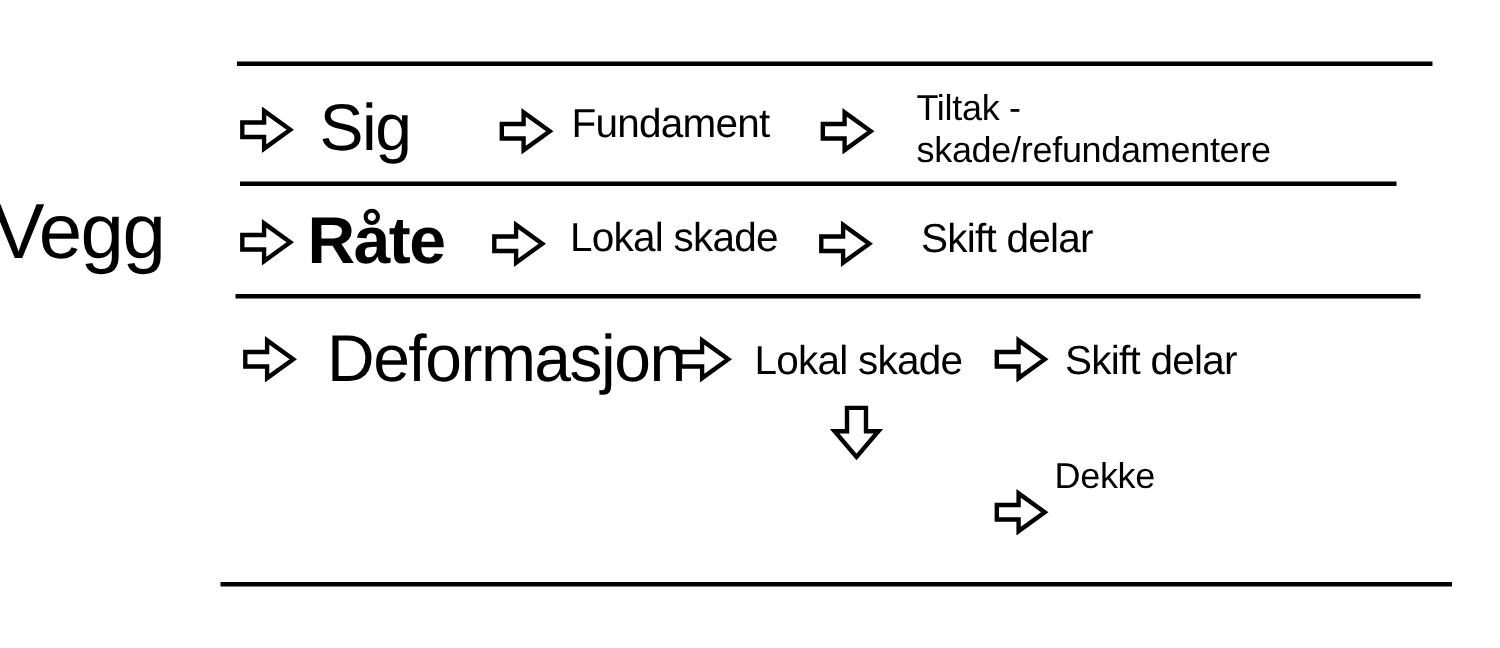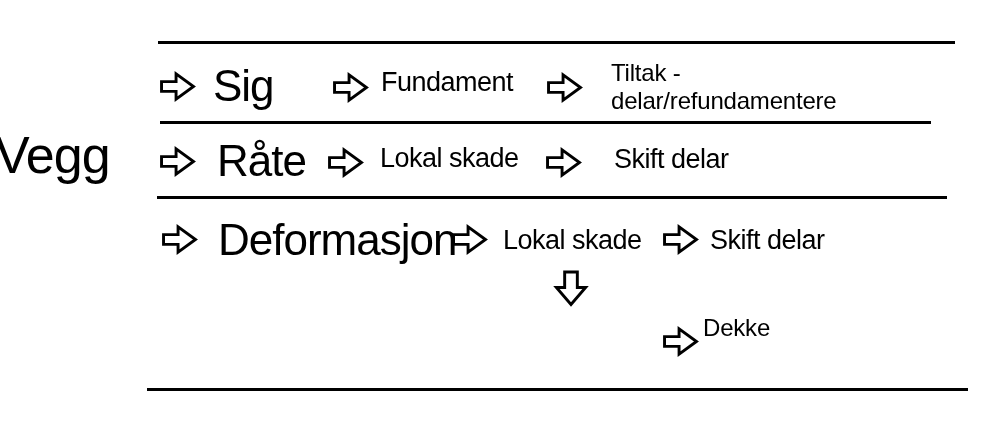--- a/index.html
+++ b/index.html
@@ -78,29 +78,29 @@
   </div>
   <div class="abs mid-label" style="left:381px; top:68px;text-align:right;">Fundament</div>
 
   <div class="abs arrow-right" style="left:546px; top:72px;">
     <svg viewBox="0 0 38 32" width="38" height="31">
         <path d="M2 11 H17 V3 L35 16 L17 29 V21 H2 Z" fill="#ffffff" stroke="#000000" stroke-width="3"></path>
       </svg>
   </div>
   <div class="abs small-label" style="left:611px; top:59px;">
     <span>Tiltak -</span>
-    <span>delar/refundamentere</span>
+    <span>skade/refundamentere</span>
   </div>
 
   <div class="abs arrow-right" style="left:159px; top:146px;">
     <svg viewBox="0 0 38 32" width="38" height="31">
         <path d="M2 11 H17 V3 L35 16 L17 29 V21 H2 Z" fill="#ffffff" stroke="#000000" stroke-width="3"></path>
       </svg>
   </div>
-  <div class="abs big-label" style="left:202px; top:137px;">Råte</div>
+  <div class="abs big-label" style="left:190px; top:137px;font-weight:bold;">Råte</div>
 
   <div class="abs arrow-right" style="left:327px; top:147px;">
     <svg viewBox="0 0 38 32" width="38" height="31">
         <path d="M2 11 H17 V3 L35 16 L17 29 V21 H2 Z" fill="#ffffff" stroke="#000000" stroke-width="3"></path>
       </svg>
   </div>
   <div class="abs mid-label" style="left:380px; top:144px;">Lokal skade</div>
 
   <div class="abs arrow-right" style="left:545px; top:147px;">
     <svg viewBox="0 0 38 32" width="38" height="31">
@@ -134,17 +134,17 @@
     <svg viewBox="0 0 38 38" width="38" height="37">
         <path d="M12.5 2 H25.5 V18 H34 L19 35.5 L4 18 H12.5 Z" fill="#ffffff" stroke="#000000" stroke-width="3"></path>
       </svg>
   </div>
 
   <div class="abs arrow-right" style="left:662px; top:326px;">
     <svg viewBox="0 0 38 32" width="38" height="31">
         <path d="M2 11 H17 V3 L35 16 L17 29 V21 H2 Z" fill="#ffffff" stroke="#000000" stroke-width="3"></path>
       </svg>
   </div>
-  <div class="abs small-label" style="left:703px; top:314px;">
+  <div class="abs small-label" style="left:703px; top:304px;">
     <span>Dekke</span>
   </div>
 
 </div>
 
 </body></html>

